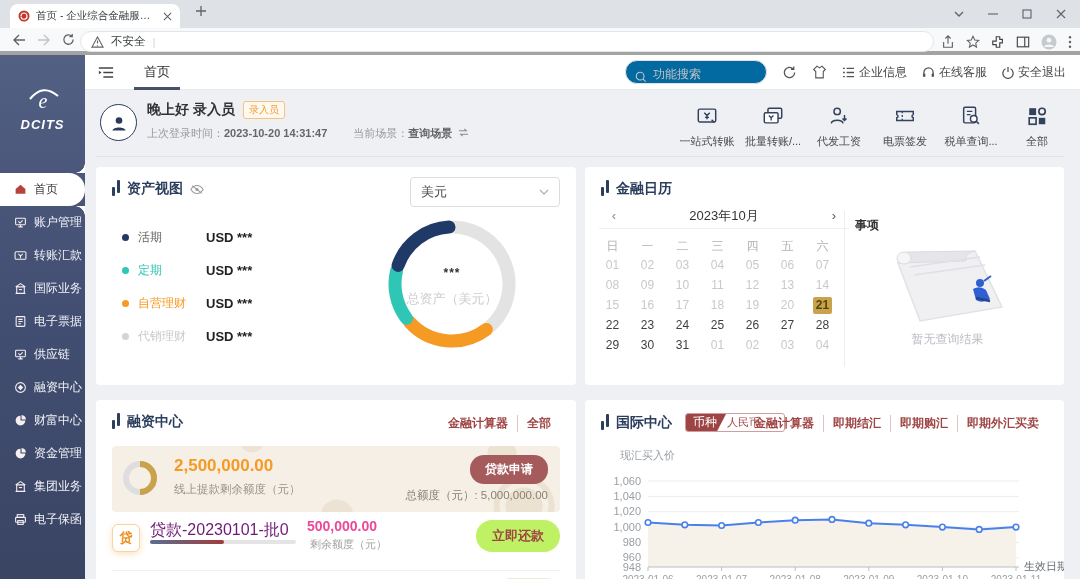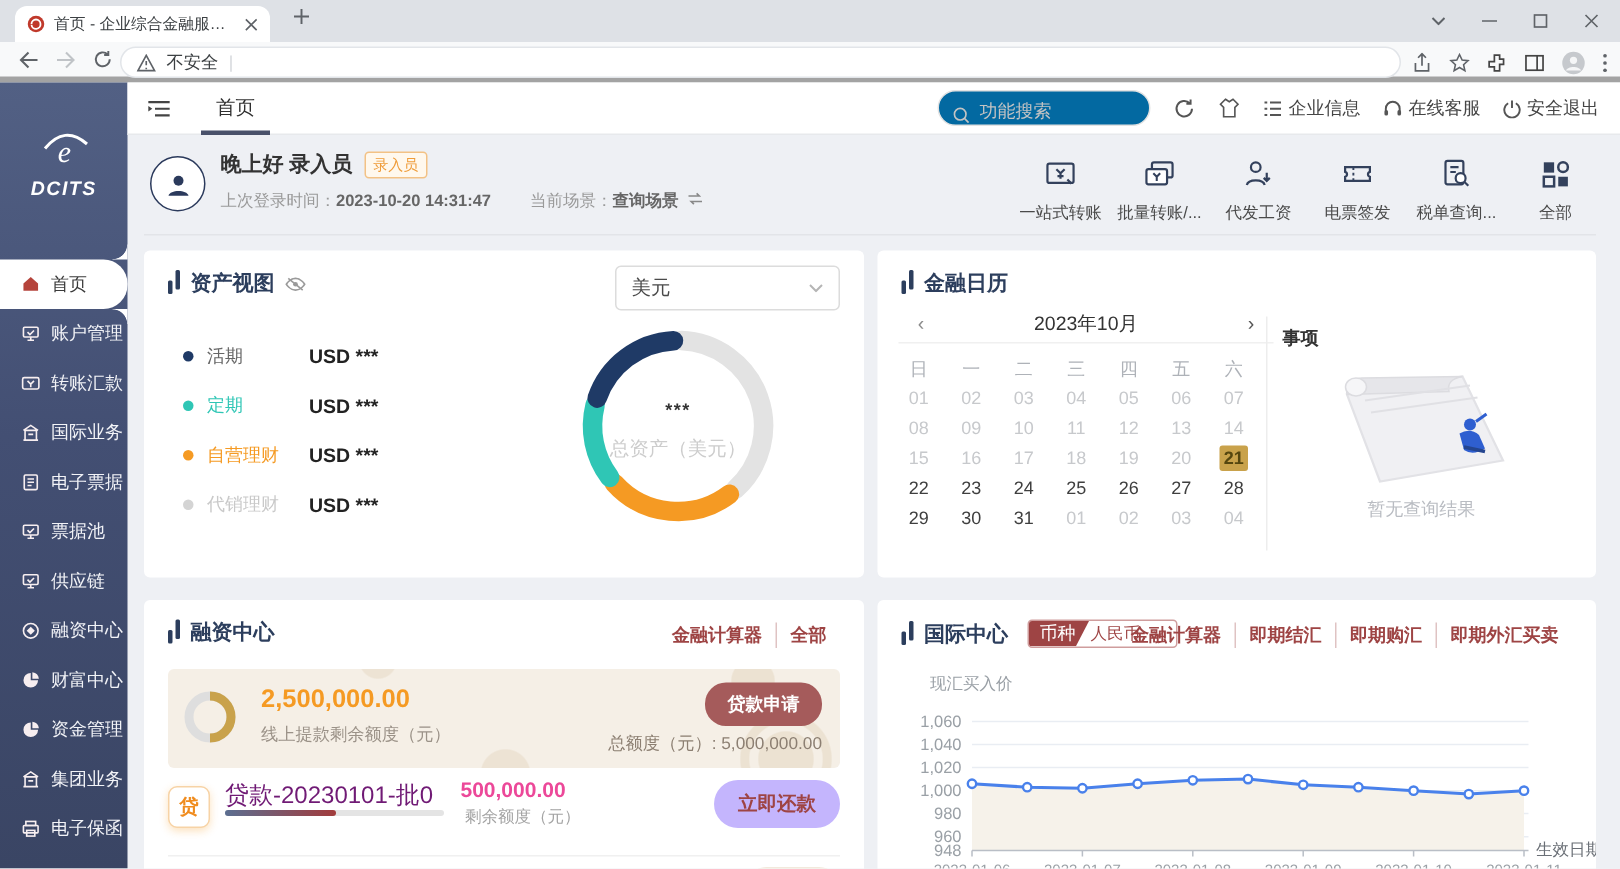--- a/index.html
+++ b/index.html
@@ -106,21 +106,21 @@
 .quota-lab{position:absolute;left:62px;top:36px;font-size:11.5px;color:#9b9288}
 .apply-btn{position:absolute;right:12px;top:9px;background:#a55b5b;color:#fff;font-size:12px;font-weight:bold;padding:6px 15px;border-radius:14px}
 .total-lab{position:absolute;right:12px;top:42px;font-size:11.5px;color:#8c7f72}
 .loan-row{position:absolute;left:16px;right:16px;top:118px;height:48px}
 .loan-badge{position:absolute;left:0;top:6px;width:28px;height:28px;border:1px solid #f7d3a6;border-radius:6px;background:#fff;box-shadow:0 2px 6px rgba(245,154,35,.3);display:flex;align-items:center;justify-content:center;font-size:13px;font-weight:bold;color:#f08c1e}
 .loan-name{position:absolute;left:38px;top:2px;font-size:16px;color:#701a75}
 .loan-bar{position:absolute;left:38px;top:22px;width:146px;height:4px;border-radius:2px;background:#e4e4e4}
 .loan-bar i{display:block;height:4px;border-radius:2px;background:linear-gradient(90deg,#5b6e91,#a23c3c)}
 .loan-amt{position:absolute;left:195px;top:0;font-size:14px;font-weight:bold;color:#ec4899}
 .loan-amt-lab{position:absolute;left:198px;top:19px;font-size:11px;color:#a3a3a3}
-.repay-btn{position:absolute;right:0;top:2px;background:#c4b5fd;color:#9e4444;font-size:13px;font-weight:bold;padding:7px 16px;border-radius:16px}
+.repay-btn{position:absolute;right:0;top:2px;background:#bef264;color:#9e4444;font-size:13px;font-weight:bold;padding:7px 16px;border-radius:16px}
 .fin-sep{position:absolute;left:16px;right:16px;top:170px;height:1px;background:#f0f0f0}
 .next-btn{position:absolute;right:16px;top:178px;width:63px;height:28px;background:#f2e9dc;border-radius:16px}
 
 .cur-badge{display:inline-flex;align-items:stretch;border:1px solid #cf9d9d;border-radius:3px;overflow:hidden;margin-left:6px;height:19px}
 .cur-badge .cb-l{background:#9e4444;color:#fff;font-size:12px;padding:0 9px 0 7px;display:flex;align-items:center;clip-path:polygon(0 0,100% 0,78% 100%,0 100%);margin-right:-5px}
 .cur-badge .cb-r{color:#9e4444;font-size:11px;display:flex;align-items:center;gap:8px;padding:0 7px 0 6px}
 .ylab{position:absolute;left:35px;top:48px;font-size:11px;color:#9aa0a6}
 #line-svg{position:absolute;left:0;top:64px}
 </style>
 </head>
@@ -281,30 +281,20 @@
         <span>国际业务</span>
       </div>
       <div class="side-item">
         <span class="icon">
           <svg viewBox="0 0 24 24" width="13" height="13">
             <rect x="4" y="3" width="16" height="18" rx="1.5" fill="none" stroke="currentColor" stroke-width="2"></rect>
             <path d="M8 8h8M8 12h8M8 16h5" stroke="currentColor" stroke-width="2"></path>
           </svg>
         </span>
         <span>电子票据</span>
-      </div>
-      <div class="side-item">
-        <span class="icon">
-          <svg viewBox="0 0 24 24" width="13" height="13">
-            <rect x="3" y="4" width="18" height="12" rx="1.5" fill="none" stroke="currentColor" stroke-width="2"></rect>
-            <path d="M12 16v4M8 20h8" stroke="currentColor" stroke-width="2"></path>
-            <path d="M8 10l3 3 5-5" fill="none" stroke="currentColor" stroke-width="2"></path>
-          </svg>
-        </span>
-        <span>票据池</span>
       </div>
       <div class="side-item">
         <span class="icon">
           <svg viewBox="0 0 24 24" width="13" height="13">
             <rect x="3" y="4" width="18" height="12" rx="1.5" fill="none" stroke="currentColor" stroke-width="2"></rect>
             <path d="M12 16v4M8 20h8" stroke="currentColor" stroke-width="2"></path>
             <path d="M8 10l3 3 5-5" fill="none" stroke="currentColor" stroke-width="2"></path>
           </svg>
         </span>
         <span>供应链</span>

